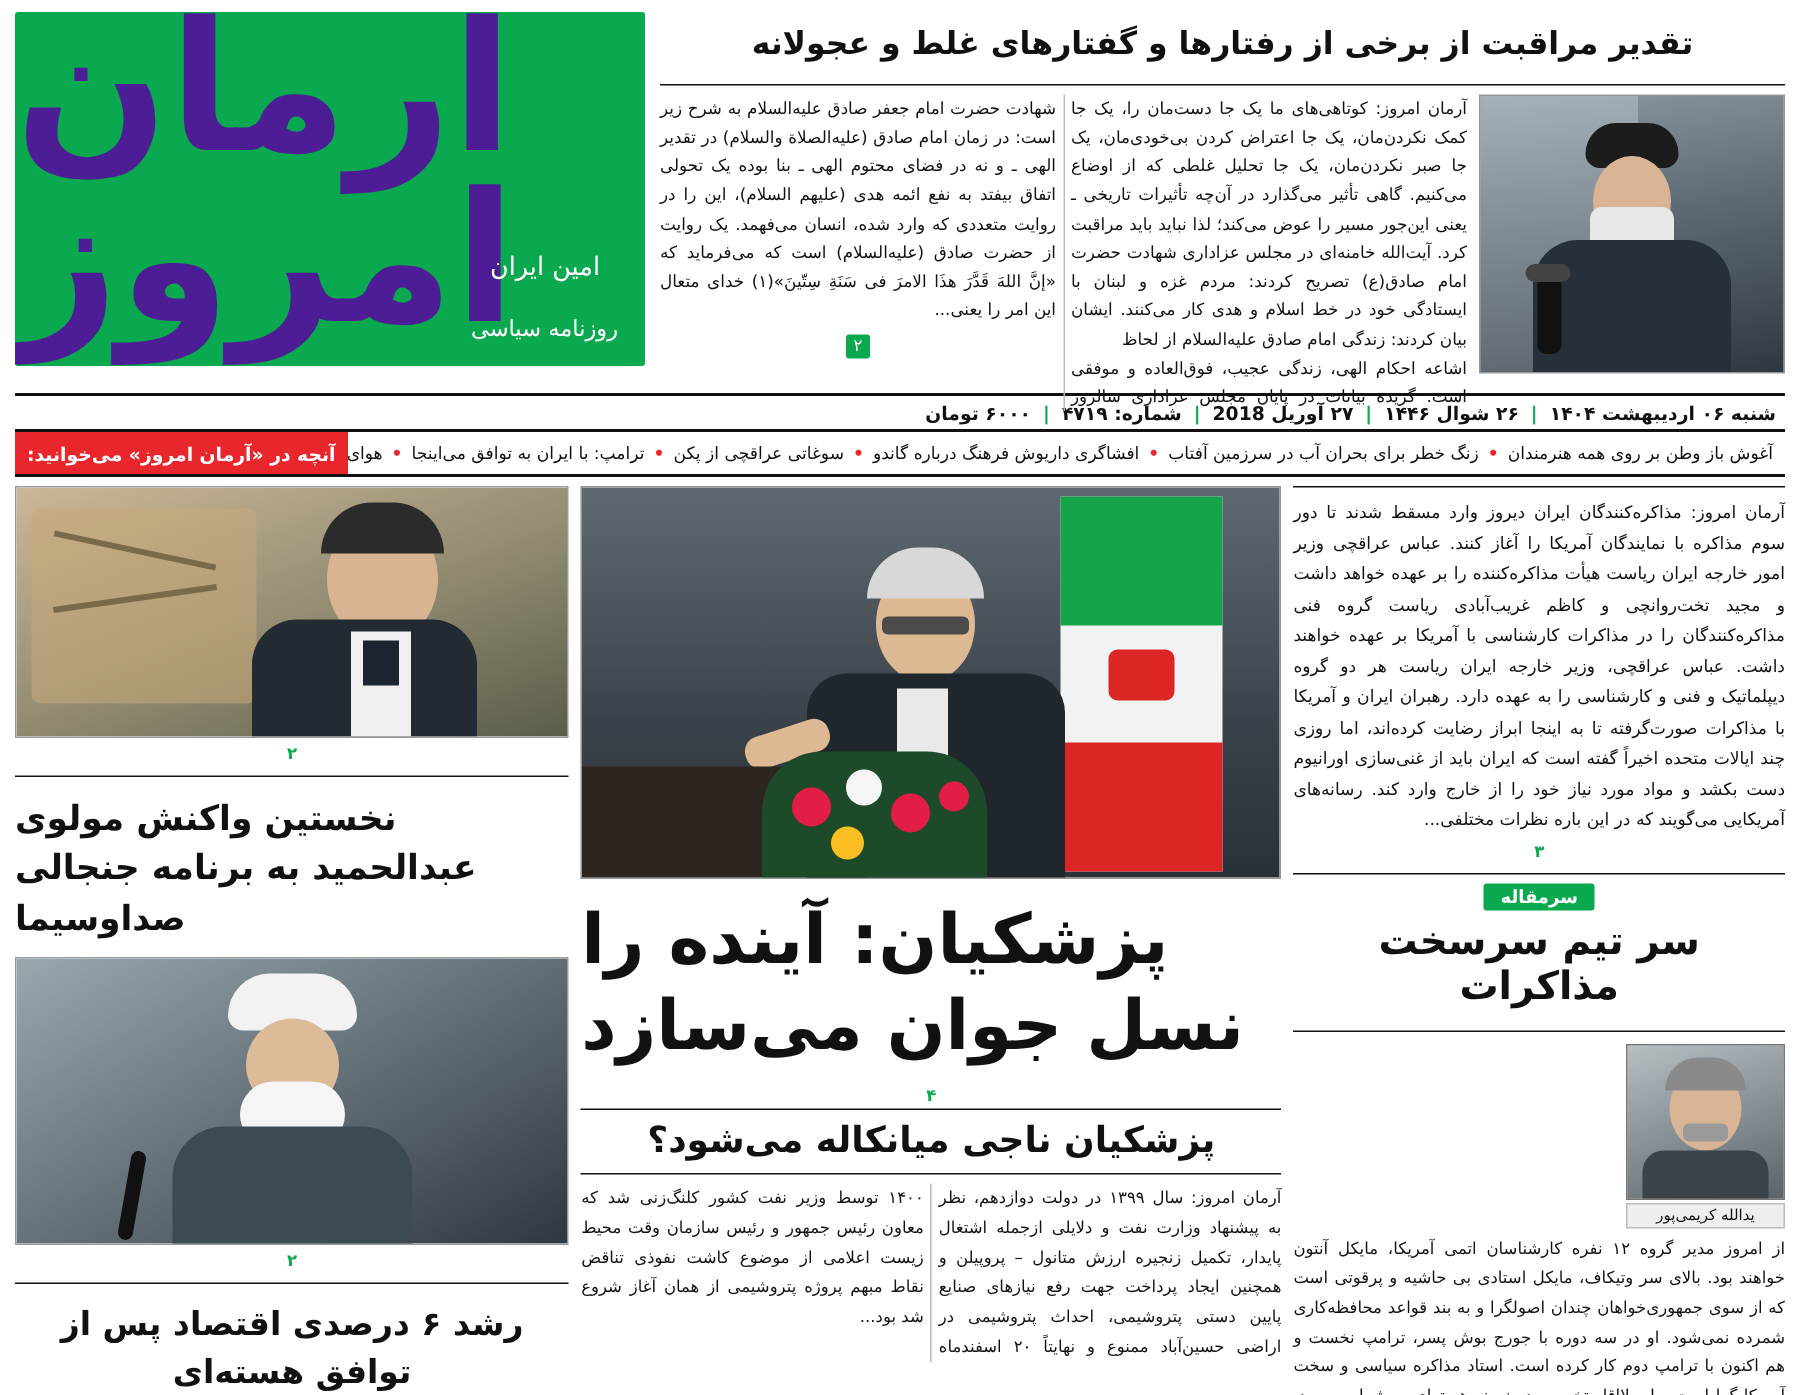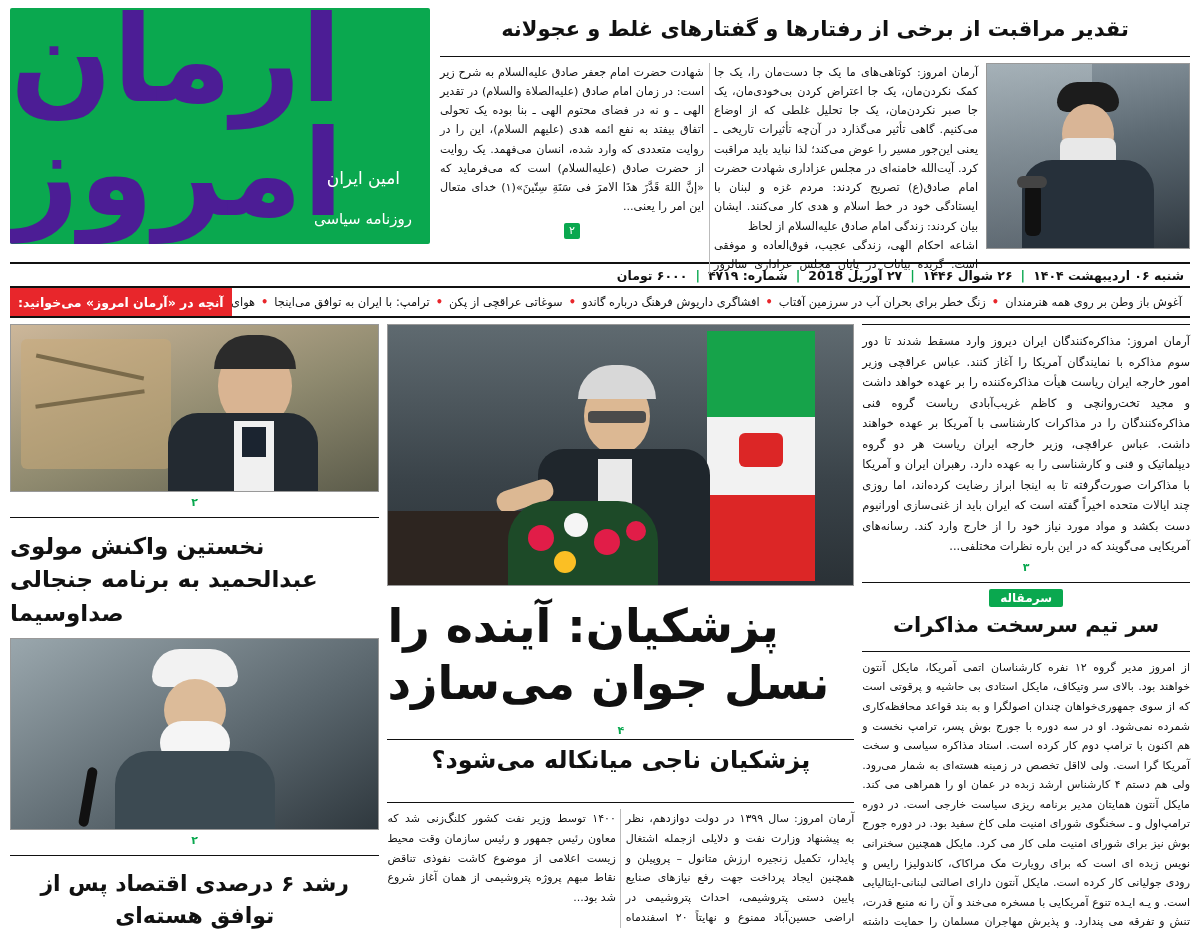--- a/index.html
+++ b/index.html
@@ -193,21 +193,21 @@
     background: #0aa84f;
     color: #fff;
     font-size: 12px;
     font-weight: bold;
     width: 74px;
     margin: 0 auto 6px auto;
     border-radius: 2px;
     padding: 2px 0;
   }
   .col-title {
-    font-size: 21px;
+    font-size: 26px;
     font-weight: bold;
     text-align: center;
     margin-bottom: 8px;
   }
   .author-box {
     float: left;
     width: 106px;
     margin: 2px 0 4px 6px;
     text-align: center;
   }
@@ -255,21 +255,20 @@
   }
   .c-body {
     font-size: 11px;
     line-height: 1.8;
     text-align: justify;
     border-top: 1px solid #111;
     padding-top: 6px;
     column-count: 2;
     column-gap: 10px;
     column-rule: 1px solid #bbb;
-    margin-top: 20px;
   }
 
   
   .l-head {
     font-size: 27px;
     font-weight: bold;
     line-height: 1.42;
     text-align: center;
     padding: 2px 0 10px;
   }
@@ -366,20 +365,30 @@
 
   <div class="main">
 
     <div class="col-right">
       <div class="r-body">آرمان امروز: مذاکره‌کنندگان ایران دیروز وارد مسقط شدند تا دور سوم مذاکره با نمایندگان آمریکا را آغاز کنند. عباس عراقچی وزیر امور خارجه ایران ریاست هیأت مذاکره‌کننده را بر عهده خواهد داشت و مجید تخت‌روانچی و کاظم غریب‌آبادی ریاست گروه فنی مذاکره‌کنندگان را در مذاکرات کارشناسی با آمریکا بر عهده خواهند داشت. عباس عراقچی، وزیر خارجه ایران ریاست هر دو گروه دیپلماتیک و فنی و کارشناسی را به عهده دارد. رهبران ایران و آمریکا با مذاکرات صورت‌گرفته تا به اینجا ابراز رضایت کرده‌اند، اما روزی چند ایالات متحده اخیراً گفته است که ایران باید از غنی‌سازی اورانیوم دست بکشد و مواد مورد نیاز خود را از خارج وارد کند. رسانه‌های آمریکایی می‌گویند که در این باره نظرات مختلفی...</div>
       <div class="pgnum-center">۳</div>
       <div class="hr-thin"></div>
       <div class="sec-tag">سرمقاله</div>
       <div class="col-title">سر تیم سرسخت مذاکرات</div>
       <div class="hr-thin"></div>
+      <div class="author-box">
+        <div class="author-photo photo">
+          <div style="position:absolute;inset:0;background:linear-gradient(160deg,#b7bfc3,#5a6369);"></div>
+          <div class="ph-face" style="left:50%;transform:translateX(-50%);top:14px;width:48px;height:56px;background:#d8b595;"></div>
+          <div style="position:absolute;left:50%;transform:translateX(-50%);top:8px;width:54px;height:22px;background:#8a8a8a;border-radius:26px 26px 0 0;"></div>
+          <div style="position:absolute;left:50%;transform:translateX(-50%);top:52px;width:30px;height:12px;background:#9a9a9a;border-radius:4px;"></div>
+          <div style="position:absolute;left:50%;transform:translateX(-50%);top:70px;width:84px;height:40px;background:#3c4348;border-radius:14px 14px 0 0;"></div>
+        </div>
+        <div class="author-name">یدالله کریمی‌پور</div>
+      </div>
       <div class="col-body">از امروز مدیر گروه ۱۲ نفره کارشناسان اتمی آمریکا، مایکل آنتون خواهند بود. بالای سر وتیکاف، مایکل استادی بی حاشیه و پرقوتی است که از سوی جمهوری‌خواهان چندان اصولگرا و به بند قواعد محافظه‌کاری شمرده نمی‌شود. او در سه دوره با جورج بوش پسر، ترامپ نخست و هم اکنون با ترامپ دوم کار کرده است. استاد مذاکره سیاسی و سخت آمریکا گرا است. ولی لااقل تخصص در زمینه هسته‌ای به شمار می‌رود. ولی هم دستم ۴ کارشناس ارشد زبده در عمان او را همراهی می کند.
 
 مایکل آنتون همایتان مدیر برنامه ریزی سیاست خارجی است. در دوره ترامپ‌اول و ـ سخنگوی شورای امنیت ملی کاخ سفید بود. در دوره جورج بوش نیز برای شورای امنیت ملی کار می کرد. مایکل همچنین سخنرانی نویس زبده ای است که برای رویارت مک مراکاک، کاندولیزا رایس و رودی جولیانی کار کرده است. مایکل آنتون دارای اصالتی لبنانی-ایتالیایی است. و یـه ایـده تنوع آمریکایی با مسخره می‌خند و آن را نه منبع قدرت، تنش و تفرقه می پندارد. و پذیرش مهاجران مسلمان را حمایت داشته بود پس از ۱۱ سپتامبر.
 
 او هم چنین مقاله سخت خروج یکجانبه ترامپ از برجام بود. بیشتر گفته است که ایران محتاط است. وقتی با جبهه ای در رو و شود و هوشیاری را ...</div>
 
     </div>
 
     <div class="col-center">
       <div class="c-photo">

